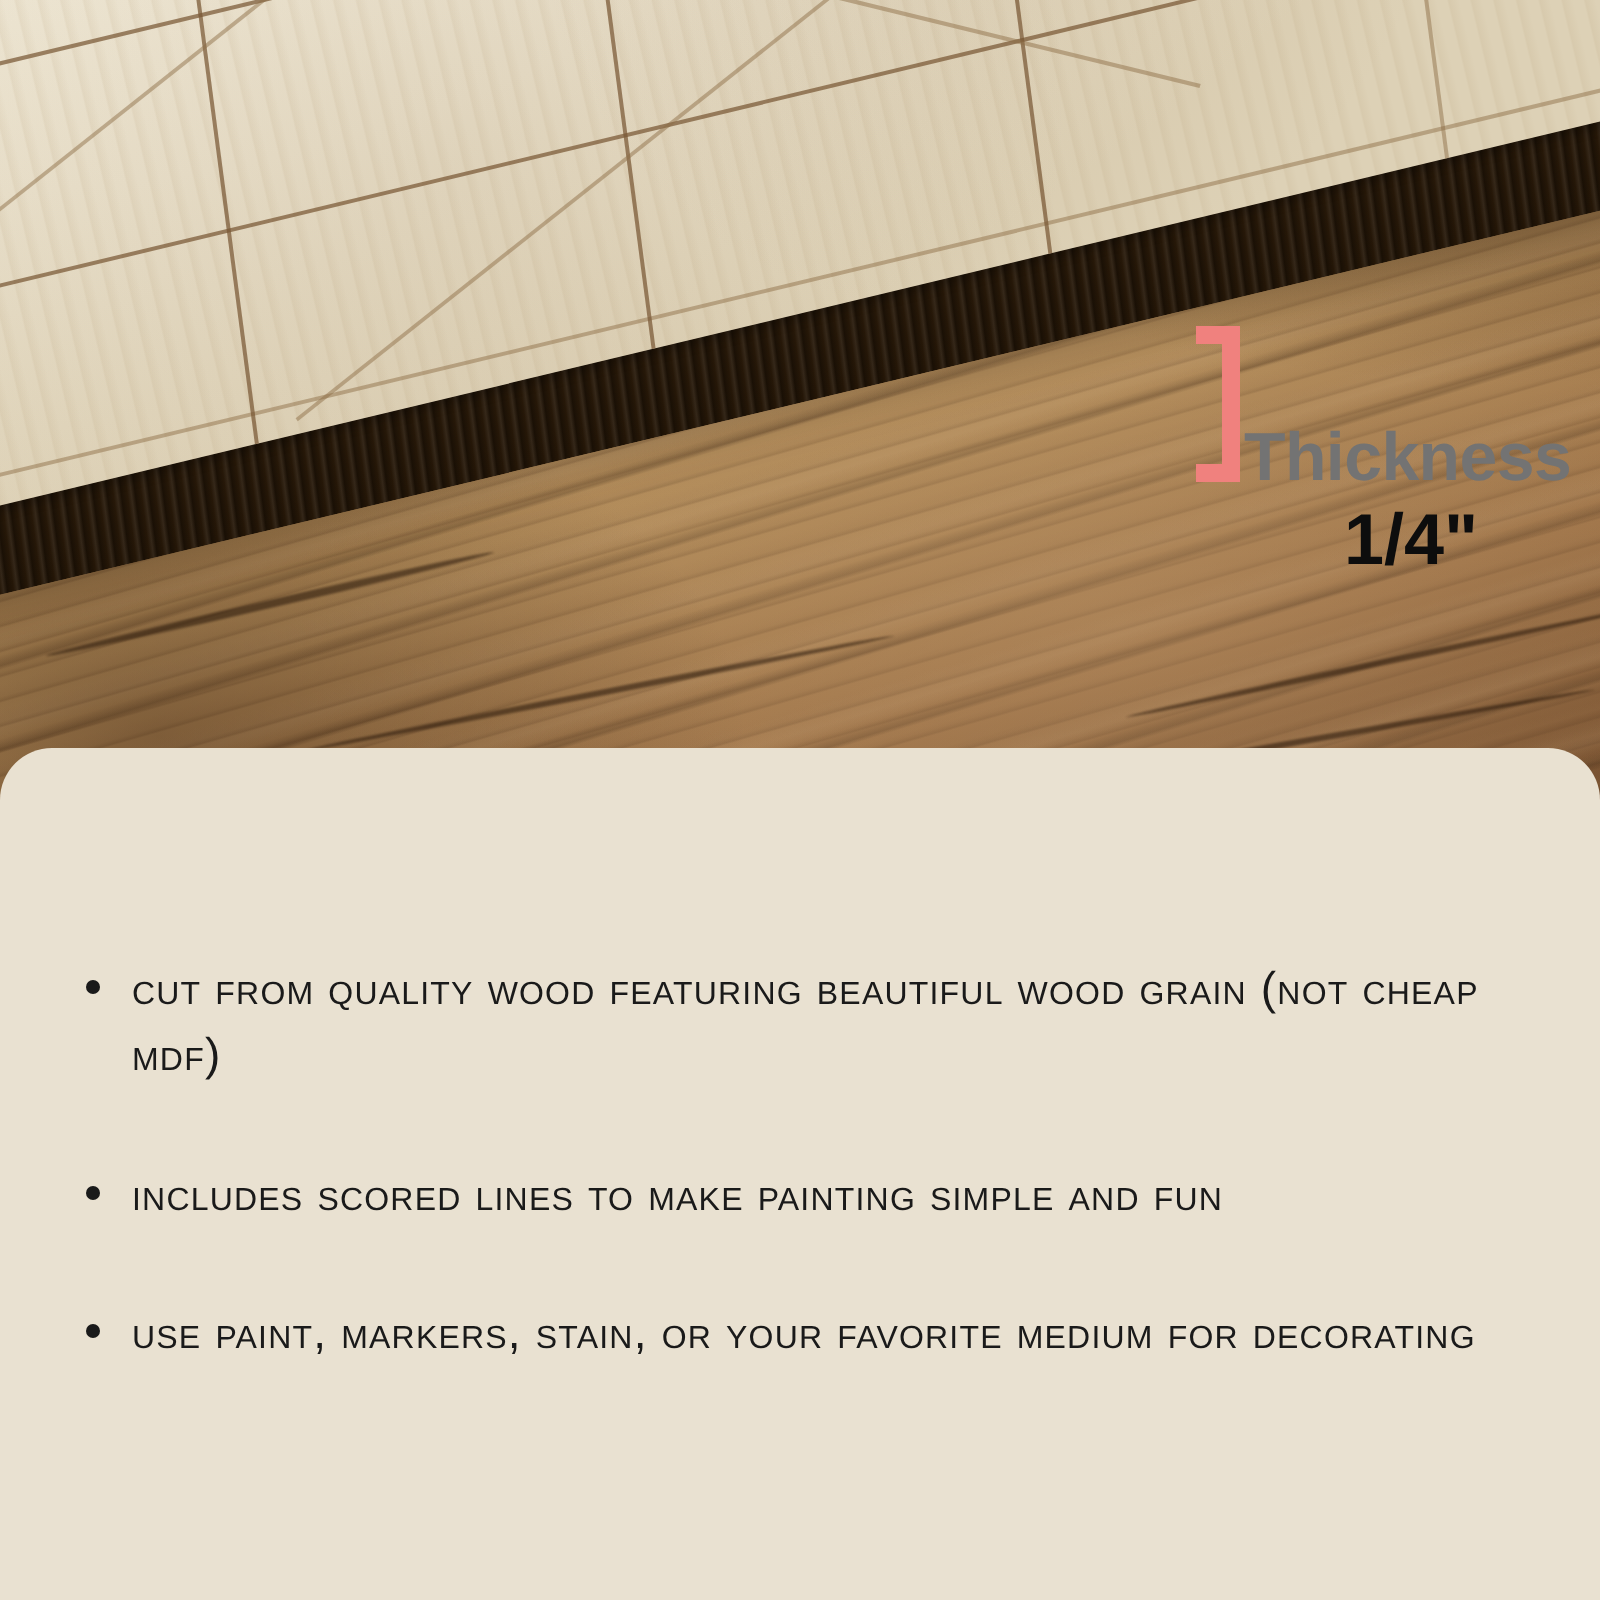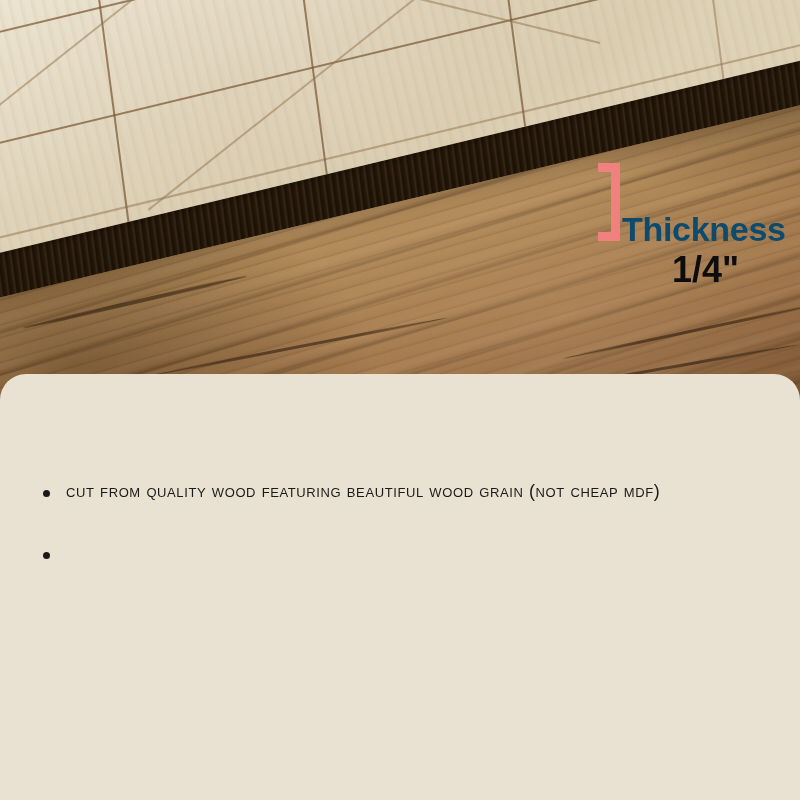--- a/index.html
+++ b/index.html
@@ -167,21 +167,21 @@
   }
   .bracket .arm.top { top: 0; }
   .bracket .arm.bottom { bottom: 0; }
 
   .callout-thickness {
     position: absolute;
     left: 622px;
     top: 212px;
     font-size: 34px;
     font-weight: bold;
-    color: #0c4a6e;
+    color: #737373;
     letter-spacing: -0.3px;
     line-height: 1;
     white-space: nowrap;
   }
   .callout-value {
     position: absolute;
     left: 672px;
     top: 252px;
     font-size: 36px;
     font-weight: bold;
@@ -220,21 +220,21 @@
     top: 478px;
     width: 720px;
     margin: 0;
     padding: 0;
     list-style: none;
   }
   .bullet {
     position: relative;
     padding-left: 28px;
     margin-bottom: 36px;
-    font-size: 18px;
+    font-size: 23px;
     line-height: 1.45;
     color: #1a1a1a;
     font-variant: small-caps;
     text-transform: lowercase;
     letter-spacing: 0.6px;
     font-family: "Liberation Sans", sans-serif;
   }
   .bullet:last-child { margin-bottom: 0; }
   .bullet .dot {
     position: absolute;
@@ -301,16 +301,21 @@
   <div class="info-panel"></div>
 
 
   <ul class="bullets">
     <li class="bullet">
       <span class="dot"></span>
       <span>Cut from quality wood featuring beautiful wood grain (not Cheap MDF)</span>
     </li>
     <li class="bullet">
       <span class="dot"></span>
+      <span>Includes scored lines to make painting simple and fun</span>
+    </li>
+    <li class="bullet">
+      <span class="dot"></span>
+      <span>Use paint, markers, stain, or your favorite medium for decorating</span>
     </li>
   </ul>
 
 </div>
 
 </body></html>

